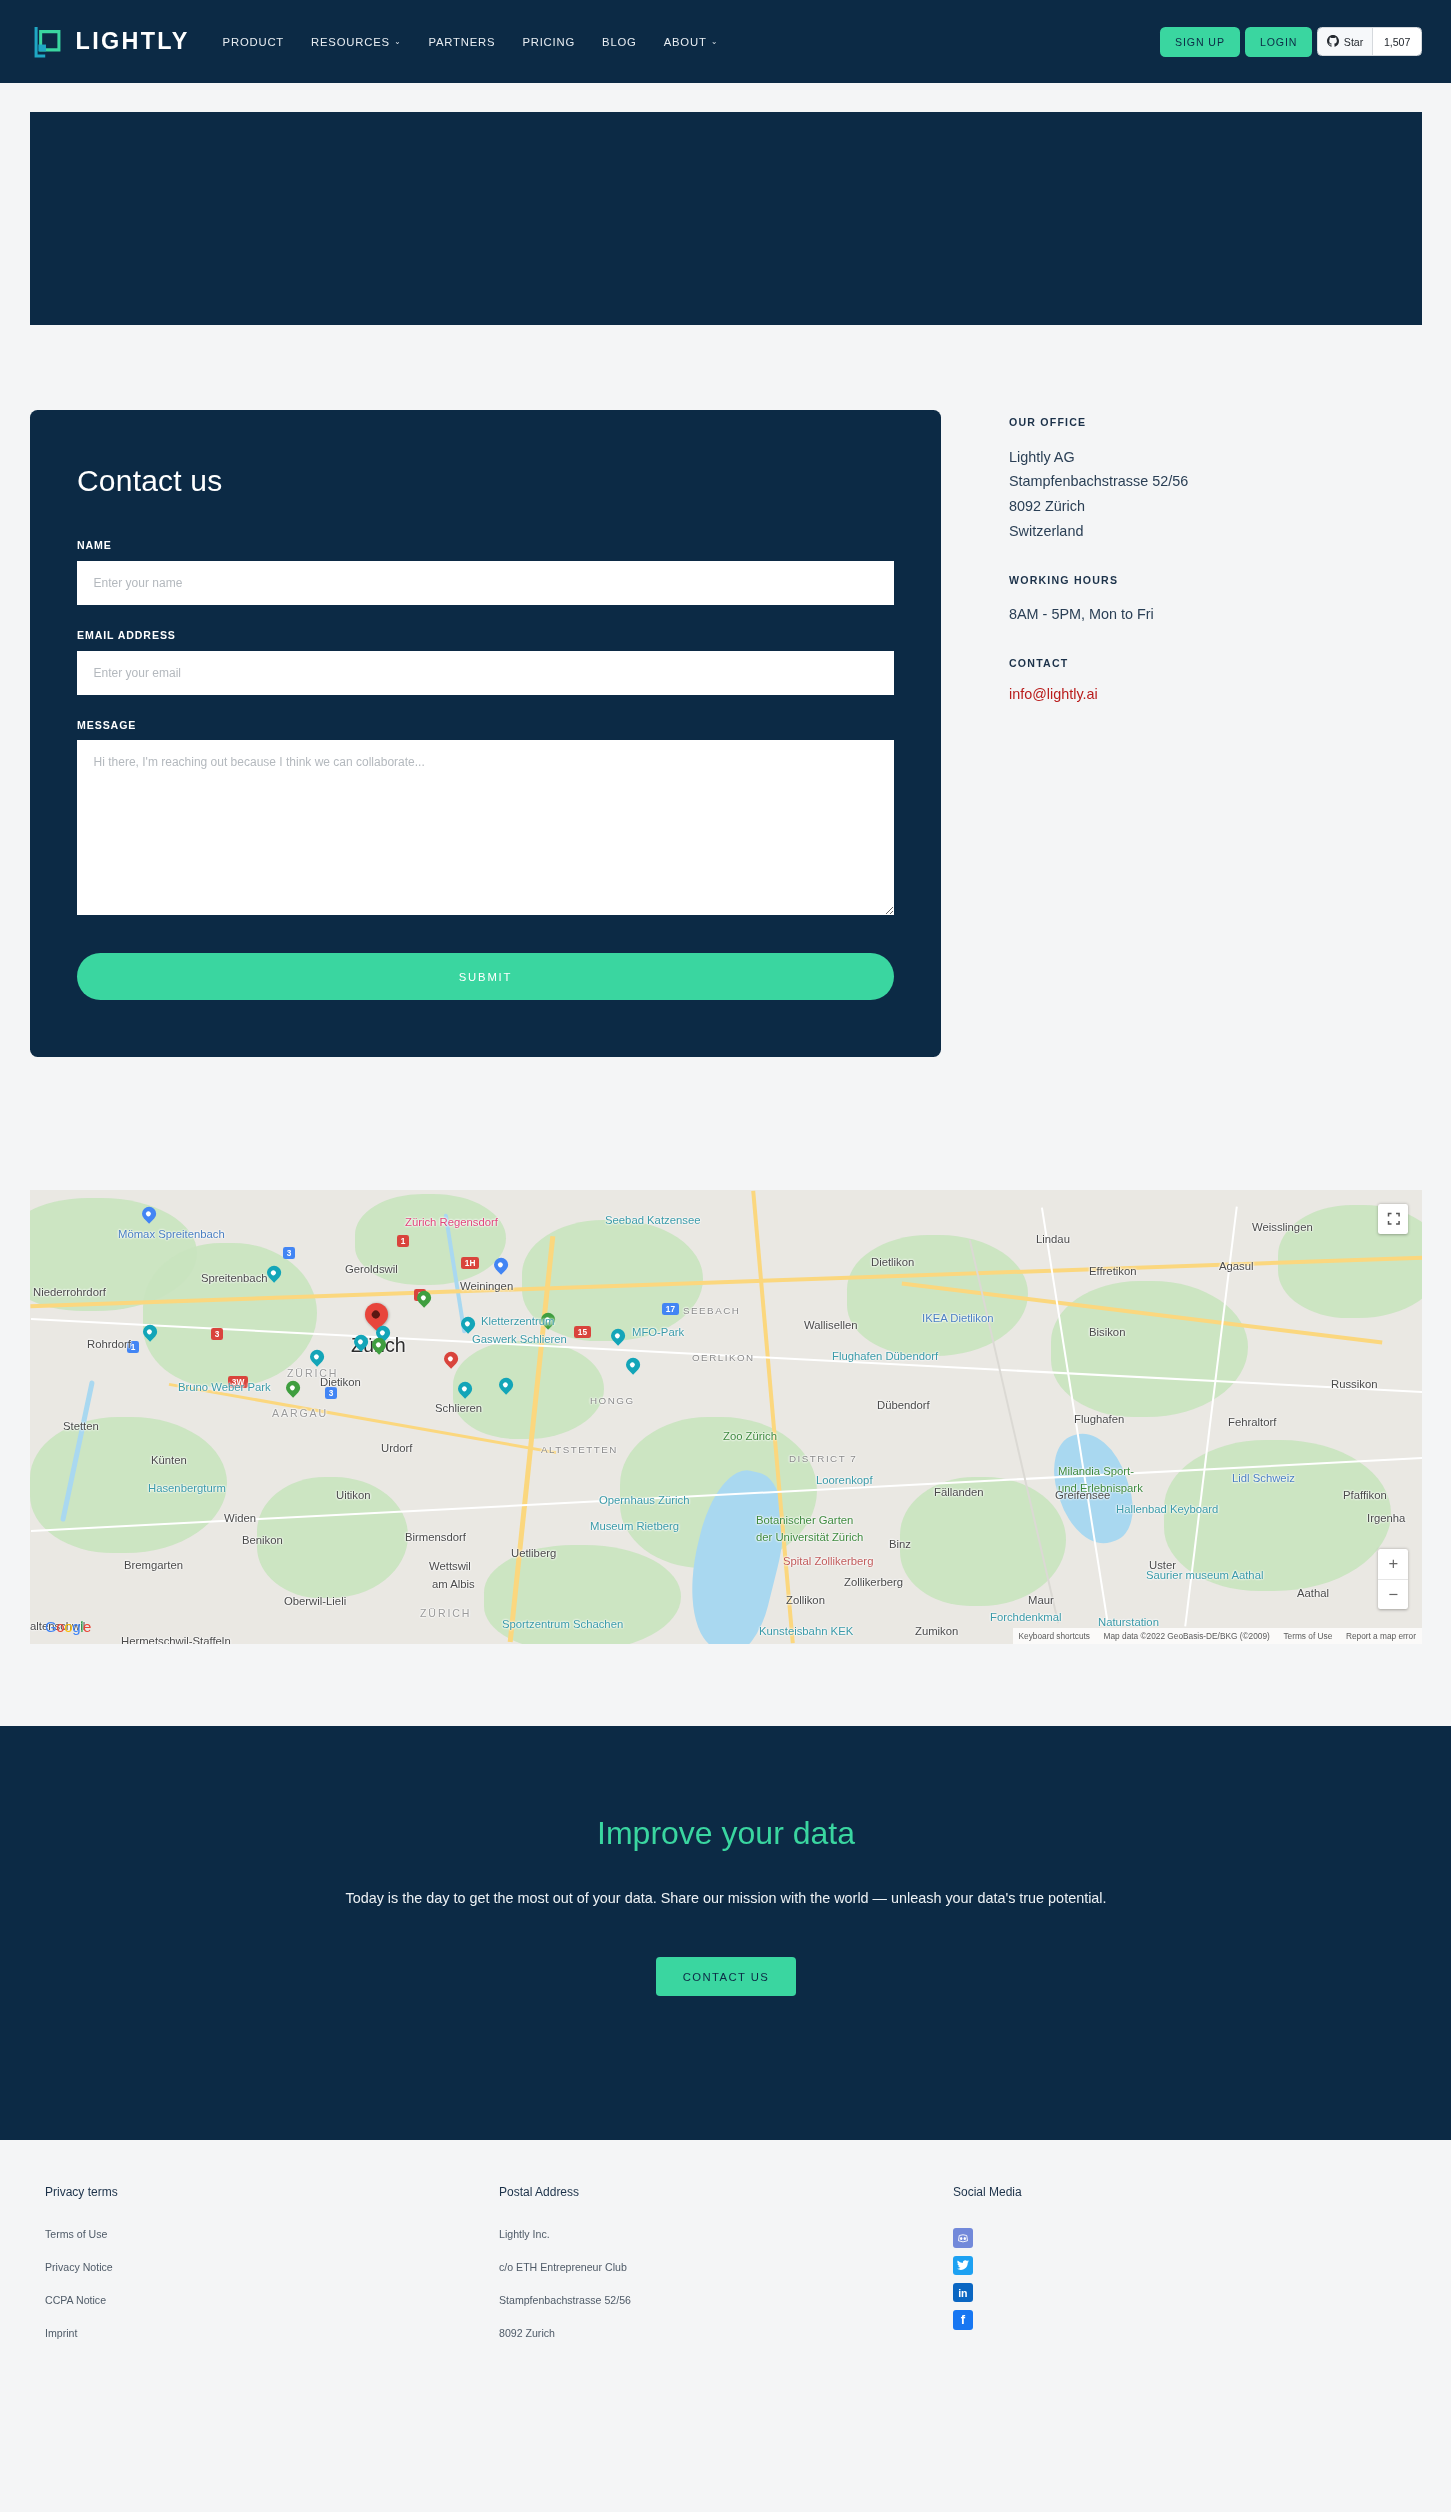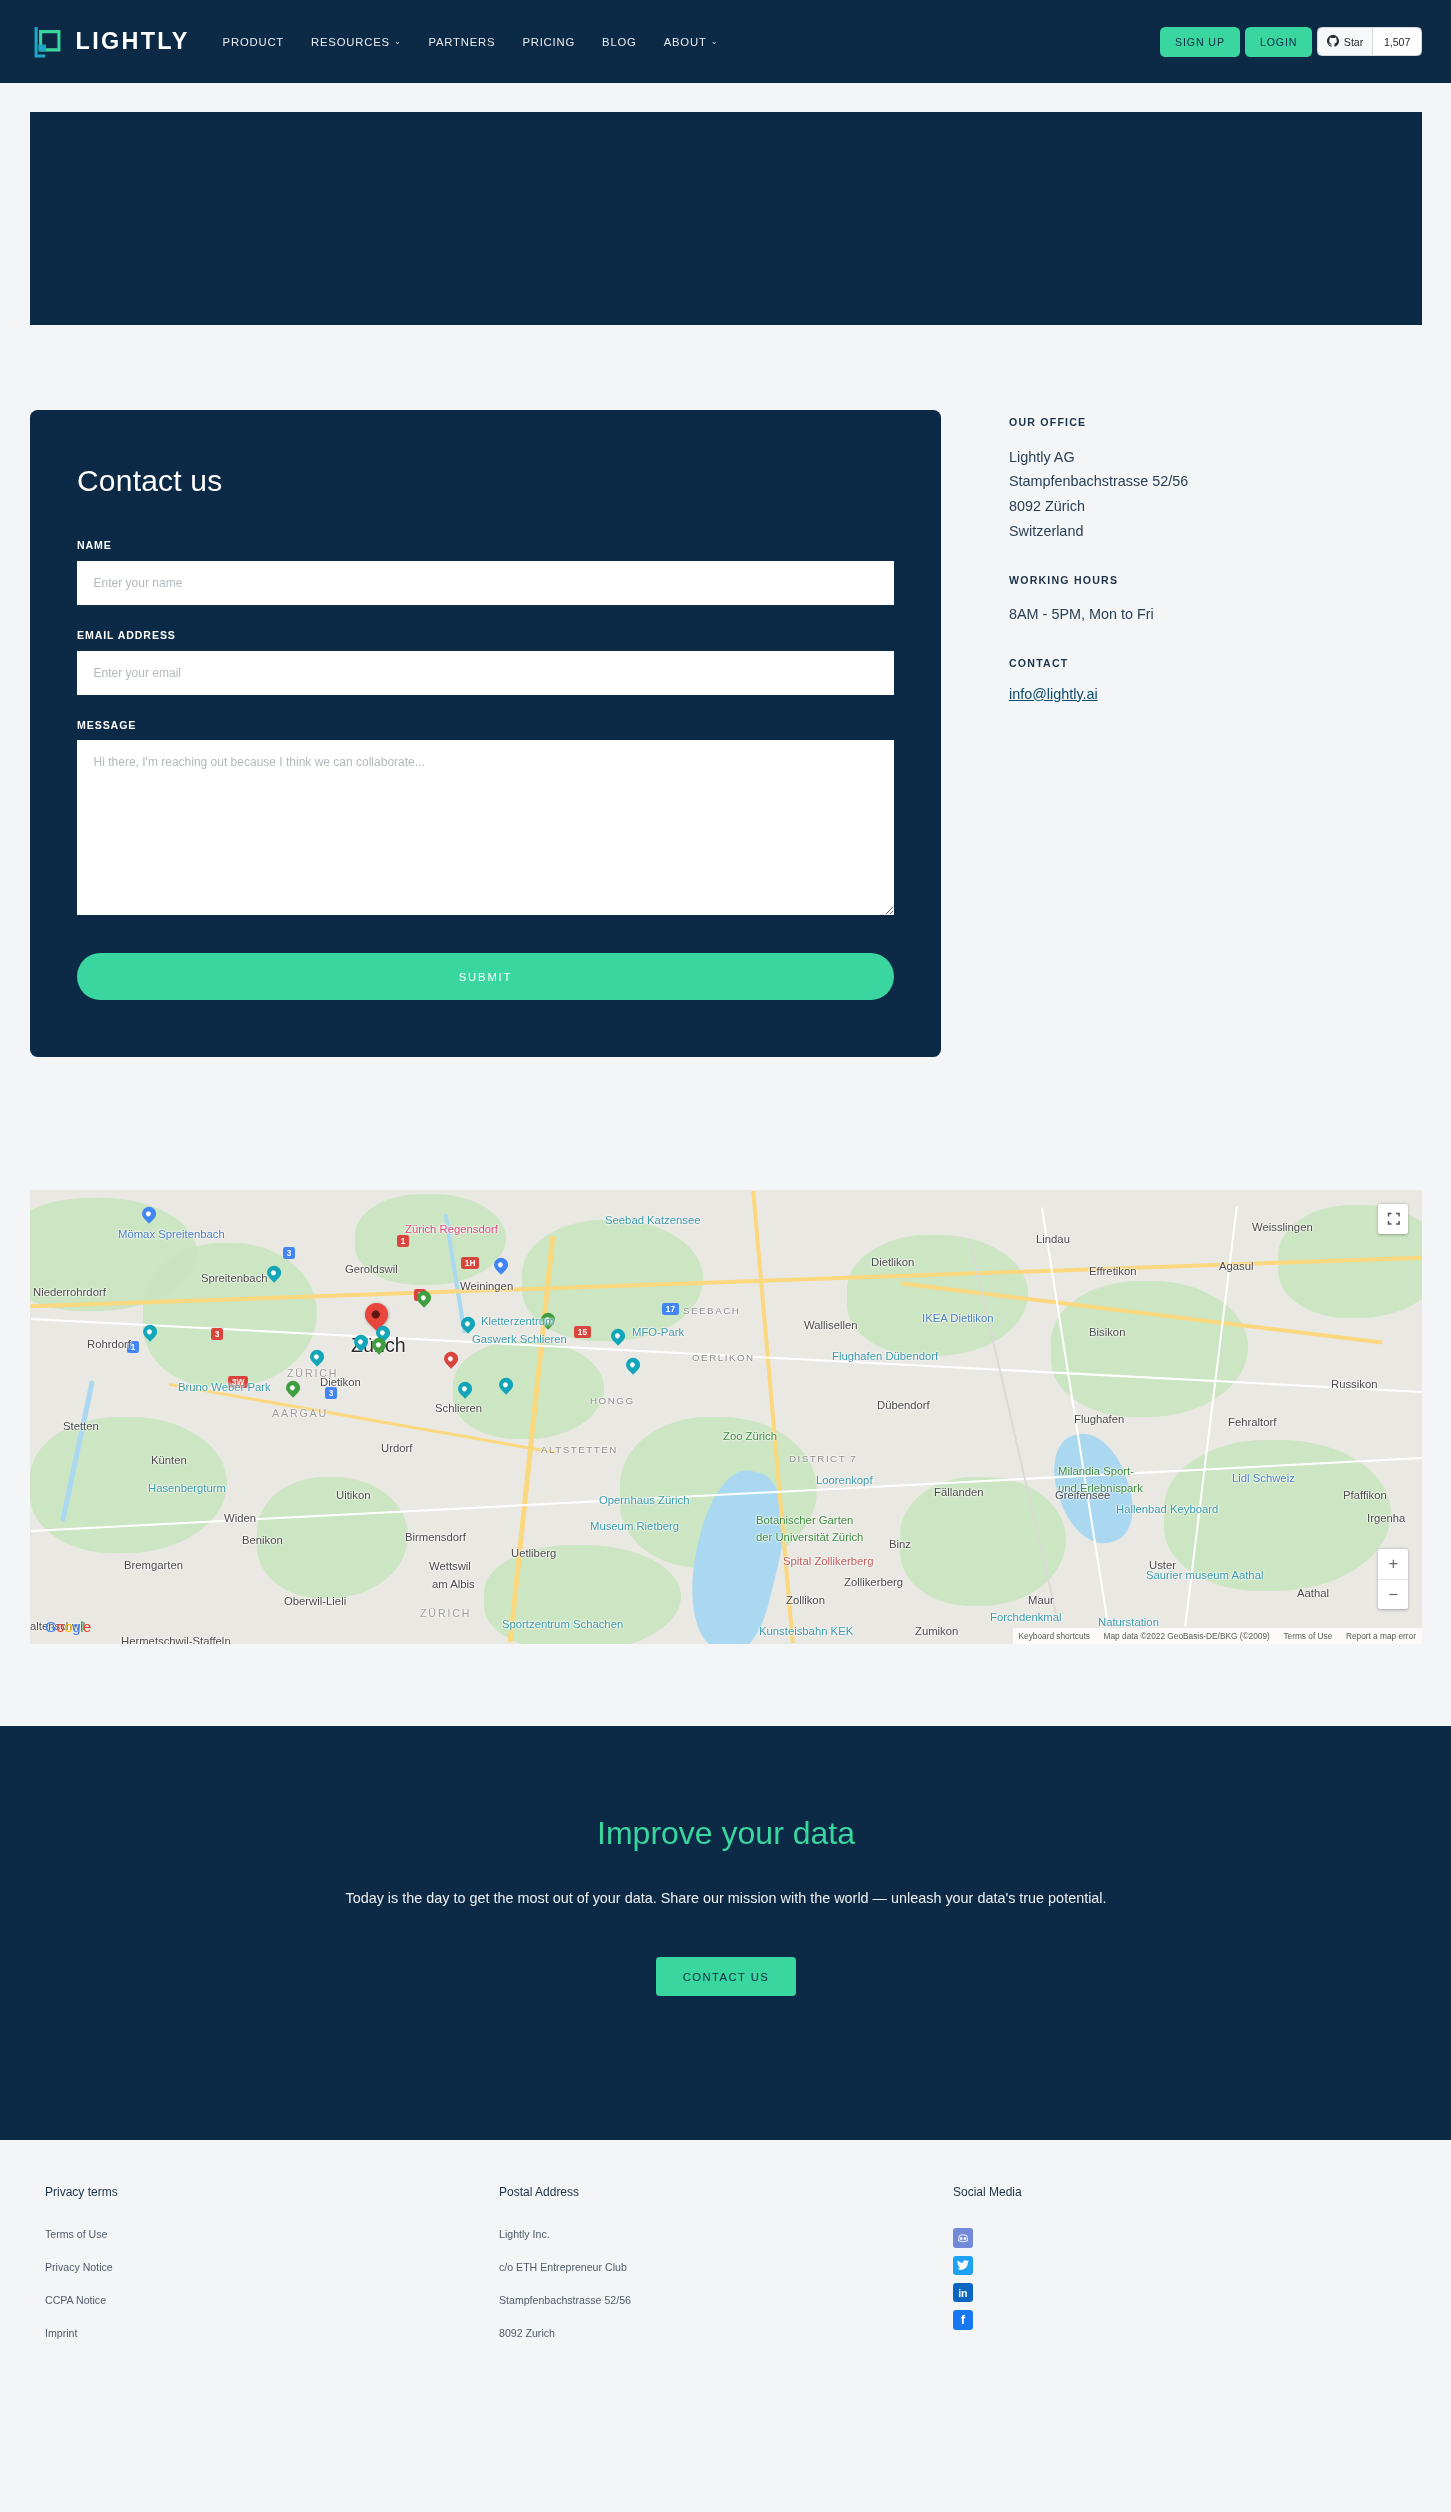--- a/index.html
+++ b/index.html
@@ -157,22 +157,21 @@
     font-size: 10.6px;
     font-weight: 700;
     letter-spacing: 1.2px;
     color: #1b3149;
     margin-bottom: 16.6px;
   }
   .office-line { font-size: 14.4px; color: #2a3f55; line-height: 1.72; font-weight: 300; }
   .office-gap { height: 30px; }
   .office-mail {
     font-size: 14.4px;
-    color: #0c4a6e;
-    text-decoration: underline;
+    color: #b91c1c;
     font-weight: 300;
   }
 
   
   .map-band { padding: 133px 30px 0; }
   .map-frame {
     position: relative;
     height: 454px;
     width: 100%;
     overflow: hidden;
@@ -496,21 +495,21 @@
       <div class="pin t" style="left:581px;top:139px;"></div>
       <div class="pin t" style="left:596px;top:168px;"></div>
       <div class="pin t" style="left:469px;top:188px;"></div>
       <div class="pin t" style="left:428px;top:192px;"></div>
       <div class="pin t" style="left:280px;top:160px;"></div>
       <div class="pin g" style="left:256px;top:191px;"></div>
       <div class="pin b" style="left:464px;top:68px;"></div>
 
       <div id="map-labels">
           <div class="mlabel poi-b" style="left: 88px; top: 38px;">Mömax Spreitenbach</div>
-          <div class="mlabel poi-p" style="left: 375px; top: 33px; text-align: right;">Zürich Regensdorf</div>
+          <div class="mlabel poi-p" style="left: 375px; top: 26px; text-align: right;">Zürich Regensdorf</div>
           <div class="mlabel poi-t" style="left: 575px; top: 24px;">Seebad Katzensee</div>
           <div class="mlabel " style="left: 1222px; top: 31px;">Weisslingen</div>
           <div class="mlabel " style="left: 3px; top: 96px;">Niederrohrdorf</div>
           <div class="mlabel " style="left: 171px; top: 82px;">Spreitenbach</div>
           <div class="mlabel " style="left: 315px; top: 73px;">Geroldswil</div>
           <div class="mlabel " style="left: 430px; top: 90px;">Weiningen</div>
           <div class="mlabel " style="left: 841px; top: 66px;">Dietlikon</div>
           <div class="mlabel " style="left: 1006px; top: 43px;">Lindau</div>
           <div class="mlabel " style="left: 1059px; top: 75px;">Effretikon</div>
           <div class="mlabel " style="left: 1189px; top: 70px;">Agasul</div>

